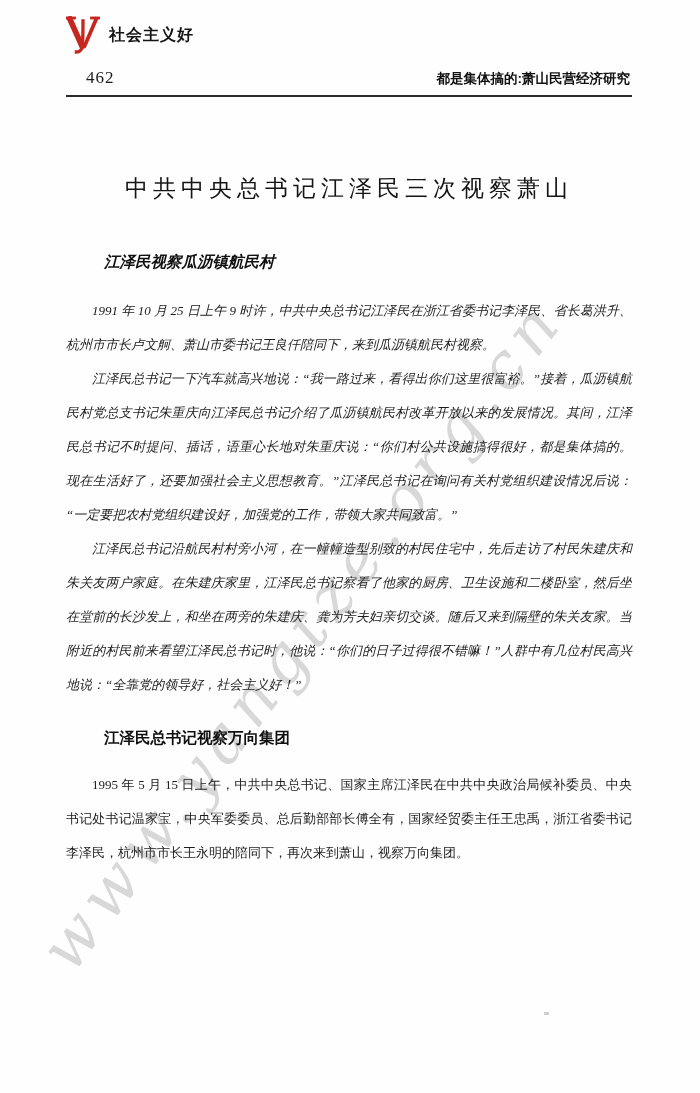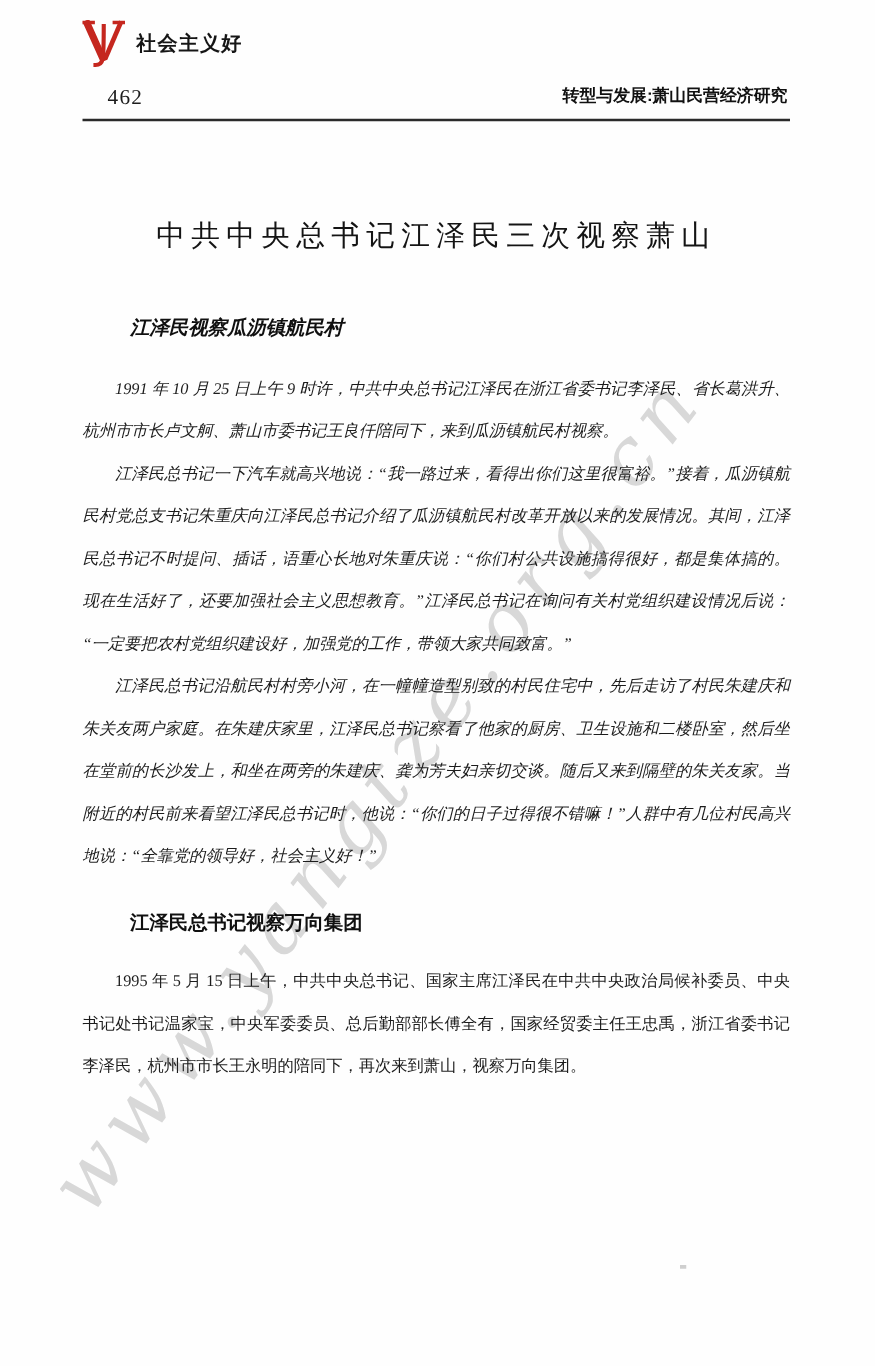--- a/index.html
+++ b/index.html
@@ -31,21 +31,21 @@
   .content{position:relative;z-index:1;padding:14px 68px 0 66px;}
   
   .brandbar{display:flex;align-items:center;gap:9px;height:42px;}
   .brand-logo{width:34px;height:38px;flex:0 0 auto;}
   .brand-name{
     font-family:"Liberation Sans","DejaVu Sans",sans-serif;
     font-weight:bold;font-size:16px;color:#151515;letter-spacing:1px;
   }
   
   .runhead{
-    display:flex;justify-content:space-between;align-items:flex-start;
+    display:flex;justify-content:space-between;align-items:flex-end;
     margin-top:12px;padding:0 2px 7px 20px;
     border-bottom:2px solid #2a2a2a;
   }
   .page-number{font-size:17px;letter-spacing:1px;}
   .running-title{
     font-family:"Liberation Sans","DejaVu Sans",sans-serif;
     font-weight:bold;font-size:13.5px;color:#111;
   }
   
   .article-title{
@@ -100,21 +100,21 @@
             <path d="M1 2 L9 2" stroke-width="3"></path>
             <path d="M27 2 L35 2" stroke-width="3"></path>
           </g>
         </svg>
       </span>
       <span class="brand-name">社会主义好</span>
     </div>
 
     <div class="runhead">
       <span class="page-number">462</span>
-      <span class="running-title">转型与发展:萧山民营经济研究</span>
+      <span class="running-title">都是集体搞的:萧山民营经济研究</span>
     </div>
 
     <h1 class="article-title">中共中央总书记江泽民三次视察萧山</h1>
 
     <div class="section-1">
       <h2 class="section-heading">江泽民视察瓜沥镇航民村</h2>
       <div class="section-body">
         <p>1991 年 10 月 25 日上午 9 时许，中共中央总书记江泽民在浙江省委书记李泽民、省长葛洪升、杭州市市长卢文舸、萧山市委书记王良仟陪同下，来到瓜沥镇航民村视察。</p>
         <p>江泽民总书记一下汽车就高兴地说：“我一路过来，看得出你们这里很富裕。”接着，瓜沥镇航民村党总支书记朱重庆向江泽民总书记介绍了瓜沥镇航民村改革开放以来的发展情况。其间，江泽民总书记不时提问、插话，语重心长地对朱重庆说：“你们村公共设施搞得很好，都是集体搞的。现在生活好了，还要加强社会主义思想教育。”江泽民总书记在询问有关村党组织建设情况后说：“一定要把农村党组织建设好，加强党的工作，带领大家共同致富。”</p>
         <p>江泽民总书记沿航民村村旁小河，在一幢幢造型别致的村民住宅中，先后走访了村民朱建庆和朱关友两户家庭。在朱建庆家里，江泽民总书记察看了他家的厨房、卫生设施和二楼卧室，然后坐在堂前的长沙发上，和坐在两旁的朱建庆、龚为芳夫妇亲切交谈。随后又来到隔壁的朱关友家。当附近的村民前来看望江泽民总书记时，他说：“你们的日子过得很不错嘛！”人群中有几位村民高兴地说：“全靠党的领导好，社会主义好！”</p>

